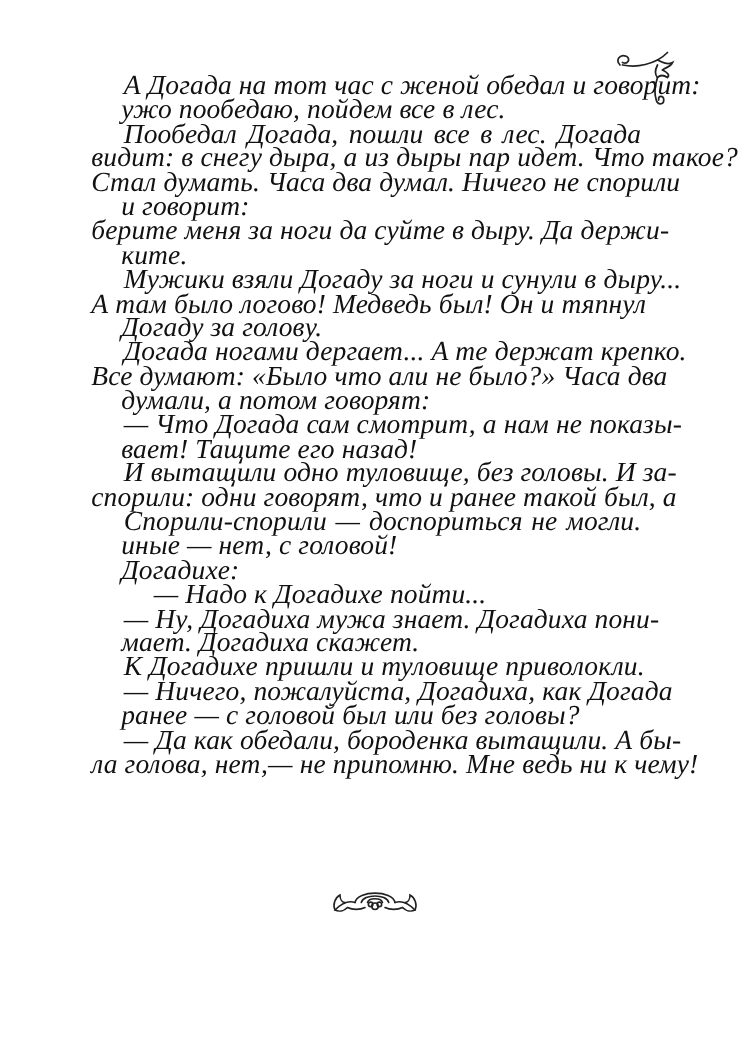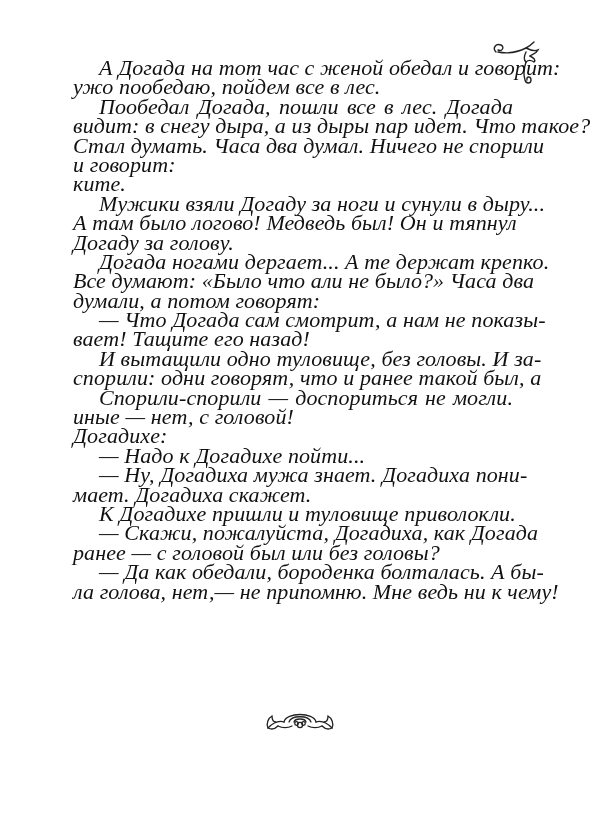--- a/index.html
+++ b/index.html
@@ -26,20 +26,21 @@
     line-height: 19.4px;
     height: 19.4px;
     white-space: nowrap;
     text-align: justify;
     text-align-last: justify;
     letter-spacing: 0.1px;
     font-style: italic;
   }
   .line.last {
     text-align-last: left;
+    margin-left: 24px;
   }
   .line.indent {
     padding-left: 26px;
   }
   .corner-ornament {
     position: absolute;
     left: 490px;
     top: 38px;
     width: 52px;
     height: 48px;
@@ -66,41 +67,42 @@
   </g>
 </svg>
 
 <div class="page">
   <div class="line indent">А Догада на тот час с женой обедал и говорит:</div>
   <div class="line last">ужо пообедаю, пойдем все в лес.</div>
   <div class="line indent">Пообедал Догада, пошли все в лес. Догада</div>
   <div class="line">видит: в снегу дыра, а из дыры пар идет. Что такое?</div>
   <div class="line">Стал думать. Часа два думал. Ничего не спорили</div>
   <div class="line last">и говорит:</div>
+  <div class="line">берите меня за ноги да суйте в дыру. Да держи-</div>
   <div class="line last">ките.</div>
   <div class="line indent">Мужики взяли Догаду за ноги и сунули в дыру...</div>
   <div class="line">А там было логово! Медведь был! Он и тяпнул</div>
   <div class="line last">Догаду за голову.</div>
   <div class="line indent">Догада ногами дергает... А те держат крепко.</div>
   <div class="line">Все думают: «Было что али не было?» Часа два</div>
   <div class="line last">думали, а потом говорят:</div>
   <div class="line indent">— Что Догада сам смотрит, а нам не показы-</div>
   <div class="line last">вает! Тащите его назад!</div>
   <div class="line indent">И вытащили одно туловище, без головы. И за-</div>
   <div class="line">спорили: одни говорят, что и ранее такой был, а</div>
   <div class="line indent">Спорили-спорили — доспориться не могли.</div>
   <div class="line last">иные — нет, с головой!</div>
   <div class="line last">Догадихе:</div>
   <div class="line indent last">— Надо к Догадихе пойти...</div>
   <div class="line indent">— Ну, Догадиха мужа знает. Догадиха пони-</div>
   <div class="line last">мает. Догадиха скажет.</div>
   <div class="line indent">К Догадихе пришли и туловище приволокли.</div>
-  <div class="line indent">— Скажи, пожалуйста, Догадиха, как Догада</div>
+  <div class="line indent">— Ничего, пожалуйста, Догадиха, как Догада</div>
   <div class="line last">ранее — с головой был или без головы?</div>
-  <div class="line indent">— Да как обедали, бороденка болталась. А бы-</div>
+  <div class="line indent">— Да как обедали, бороденка вытащили. А бы-</div>
   <div class="line">ла голова, нет,— не припомню. Мне ведь ни к чему!</div>
 </div>
 
 <svg class="end-ornament" viewBox="0 0 76 30">
   <g fill="none" stroke="#222" stroke-width="1.3" stroke-linecap="round">
     <path d="M22 16 C24 6, 52 6, 54 16"></path>
     <path d="M27 16 C29 9, 47 9, 49 16"></path>
     <path d="M32 16 C33 12, 43 12, 44 16"></path>
     <circle cx="38" cy="19" r="2.6"></circle>
     <circle cx="34.5" cy="17.5" r="1.8"></circle>

